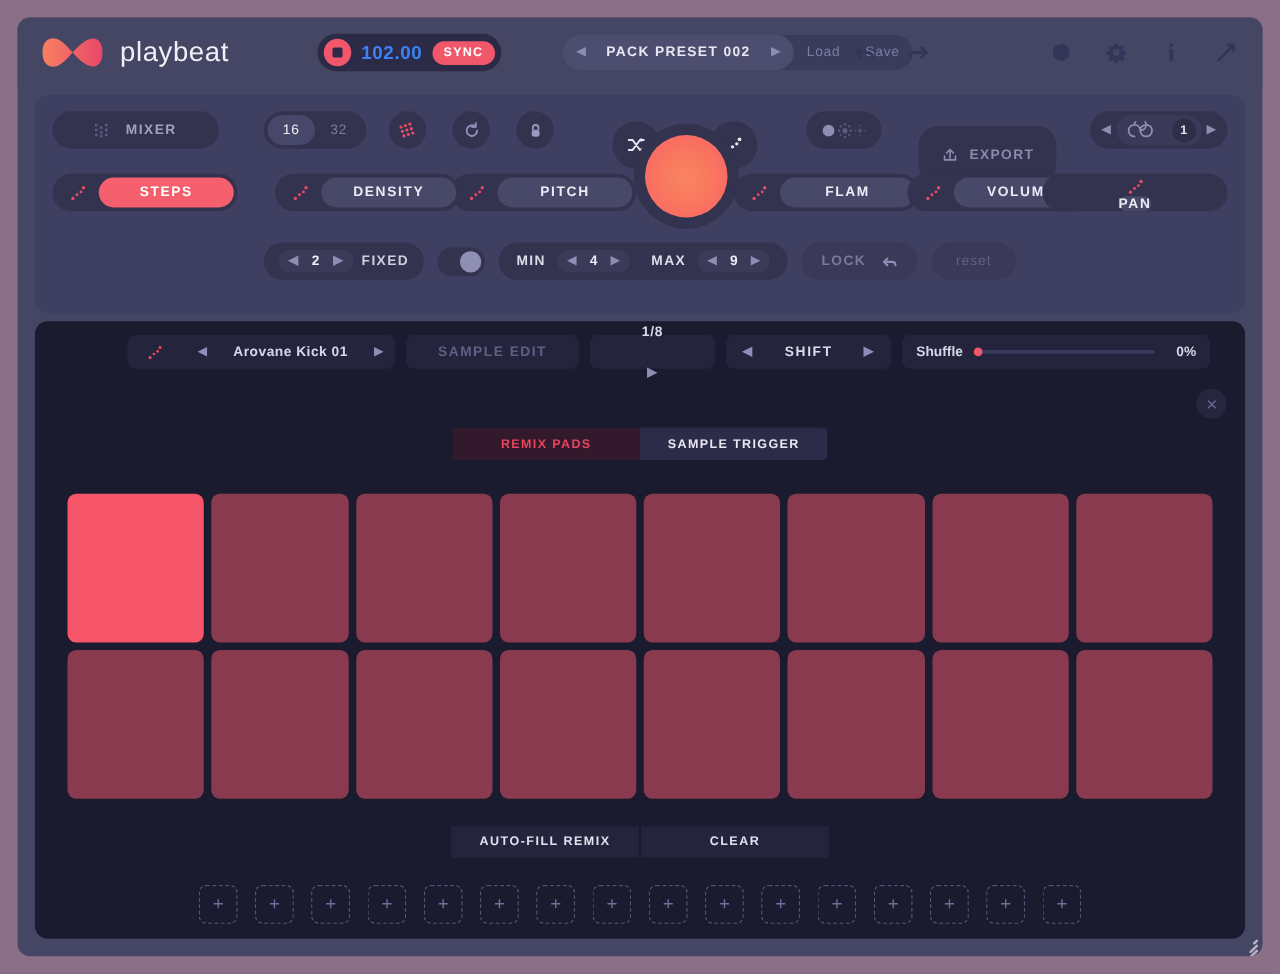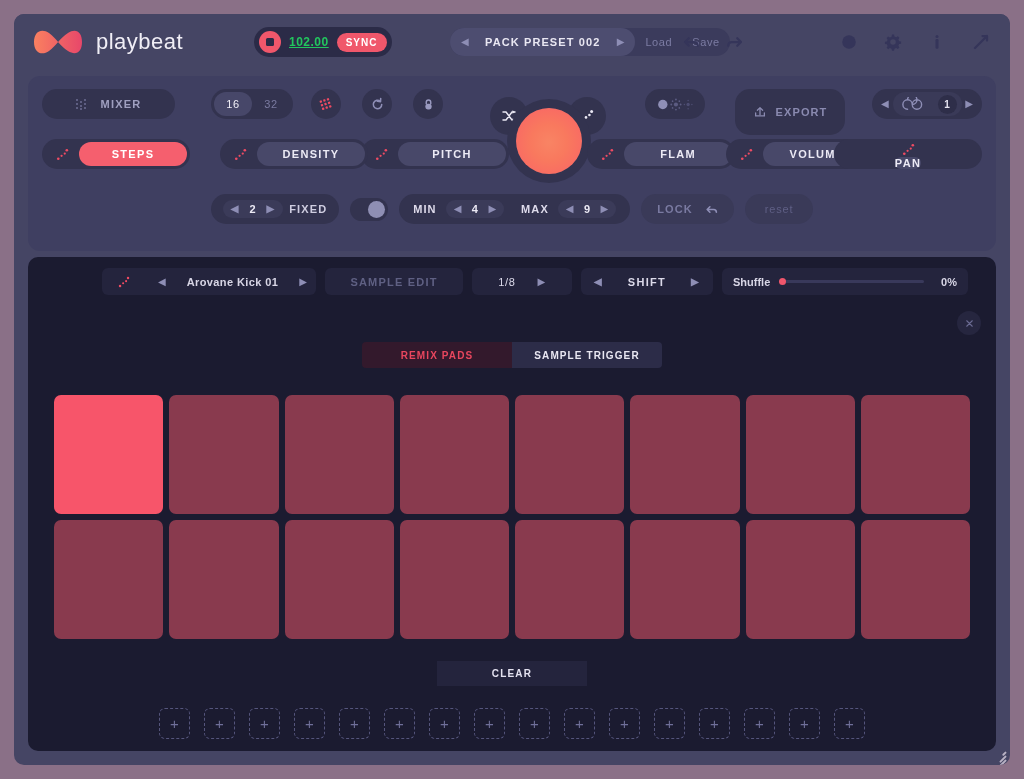--- a/index.html
+++ b/index.html
@@ -36,21 +36,21 @@
     position: absolute; left: 240px; top: 28px; transform: translateY(-50%);
     display: flex; align-items: center; gap: 8px;
     background: #2b2b47; border-radius: 16px;
     padding: 4px 5px 4px 5px; height: 30px;
   }
   .stop-btn {
     width: 22px; height: 22px; border-radius: 50%;
     background: #f0576b; display: flex; align-items: center; justify-content: center;
   }
   .stop-btn i { width: 8px; height: 8px; background: #2b2b47; border-radius: 1.5px; display:block;}
-  .bpm-val { color: #22c55e; font-size: 12px; letter-spacing: .5px; font-weight: 700; text-decoration: underline; }
+  .bpm-val { color: #3b82f6; font-size: 15px; letter-spacing: .5px; font-weight: 700; }
   .sync-pill {
     background: #f0576b; color: #fff; font-size: 10px; font-weight: 700;
     letter-spacing: 1px; padding: 4px 9px; border-radius: 11px;
   }
   .preset-bar {
     position: absolute; left: 436px; top: 28px; transform: translateY(-50%);
     display: flex; align-items: center;
     background: #3b3b5c; border-radius: 15px; height: 28px;
   }
   .preset-inner {
@@ -112,21 +112,21 @@
   .knob-main {
     position: absolute; left: 34px; top: 29px; width: 66px; height: 66px;
     border-radius: 50%;
     background: radial-gradient(circle at 50% 52%, #f98464 0%, #f9795e 38%, #f96e62 66%, #f55f68 100%);
     box-shadow: 0 0 0 9px #33334f;
   }
 
   .iconwell { position: absolute; top: 0; width: 60px; height: 30px;
               background: #33334f; border-radius: 15px;
               display:flex; align-items:center; justify-content:center; gap:3px; }
-  .export-pill { position: absolute; top: 0; width: 110px; height: 46px; background: #33334f;
+  .export-pill { position: absolute; top: 12px; width: 110px; height: 46px; background: #33334f;
                  border-radius: 15px; display:flex; align-items:center; justify-content:center; gap:9px;
                  color:#8a8ab0; font-size:11px; font-weight:700; letter-spacing:1.1px;}
   .loop-pill { position: absolute; top: 0; width: 110px; height: 30px; background: #33334f;
                border-radius: 15px; display:flex; align-items:center; justify-content:space-between; padding: 0 9px;}
   .loop-inner { display:flex; align-items:center; gap:6px; background:#3a3a58; border-radius:12px;
                 padding: 2px 5px 2px 7px; height:24px;}
   .loop-num { width:19px; height:19px; border-radius:50%; background:#2e2e49; color:#e6e4f0;
               font-size:10px; font-weight:700; display:flex; align-items:center; justify-content:center;}
 
   
@@ -175,21 +175,21 @@
     position: absolute; left: 74px; top: 11px; display: flex; gap: 9px; align-items: center;
   }
   .s-pill {
     background: #24243d; border-radius: 6px; height: 27px;
     display: flex; align-items: center; justify-content: center;
   }
   .sample-sel { width: 214px; gap: 0; padding: 0 9px; justify-content: space-between; }
   .sample-sel .nm { color:#d8d6e6; font-size:11px; font-weight:700; letter-spacing:.4px;}
   .dots2 { width:26px; display:flex; align-items:center; justify-content:center;}
   .s-edit { width: 138px; color:#5f6083; font-size:11px; font-weight:700; letter-spacing:1.2px;}
-  .s-rate { width: 100px; gap: 22px; color:#dcdaea; font-size:11px; font-weight:400; letter-spacing:.6px;}
+  .s-rate { width: 100px; gap: 22px; color:#dcdaea; font-size:11px; font-weight:700; letter-spacing:.6px;flex-direction:column;}
   .s-shift { width: 132px; justify-content:space-between; padding:0 13px;
              color:#dcdaea; font-size:11px; font-weight:700; letter-spacing:1.3px;}
   .s-shuffle { width: 246px; justify-content: space-between; padding: 0 11px; gap: 9px; }
   .shuf-lbl { color:#d8d6e6; font-size:11px; font-weight:700; }
   .shuf-track { flex:1; height:3px; background:#39395b; border-radius:2px; position:relative; }
   .shuf-track i { position:absolute; left:0; top:-2.5px; width:7px; height:7px; border-radius:50%;
                   background:#f0566c; display:block;}
   .shuf-val { color:#d8d6e6; font-size:11px; font-weight:700; min-width:24px; text-align:right;}
 
   .close-x {
@@ -607,20 +607,21 @@
       <div class="pad"></div>
       <div class="pad"></div>
       <div class="pad"></div>
       <div class="pad"></div>
       <div class="pad"></div>
       <div class="pad"></div>
       <div class="pad"></div>
     </div>
 
     <div class="actions">
+      <div class="action">AUTO-FILL REMIX</div>
       <div class="action">CLEAR</div>
     </div>
 
     <div class="slots">
       <div class="slot">+</div>
       <div class="slot">+</div>
       <div class="slot">+</div>
       <div class="slot">+</div>
       <div class="slot">+</div>
       <div class="slot">+</div>

